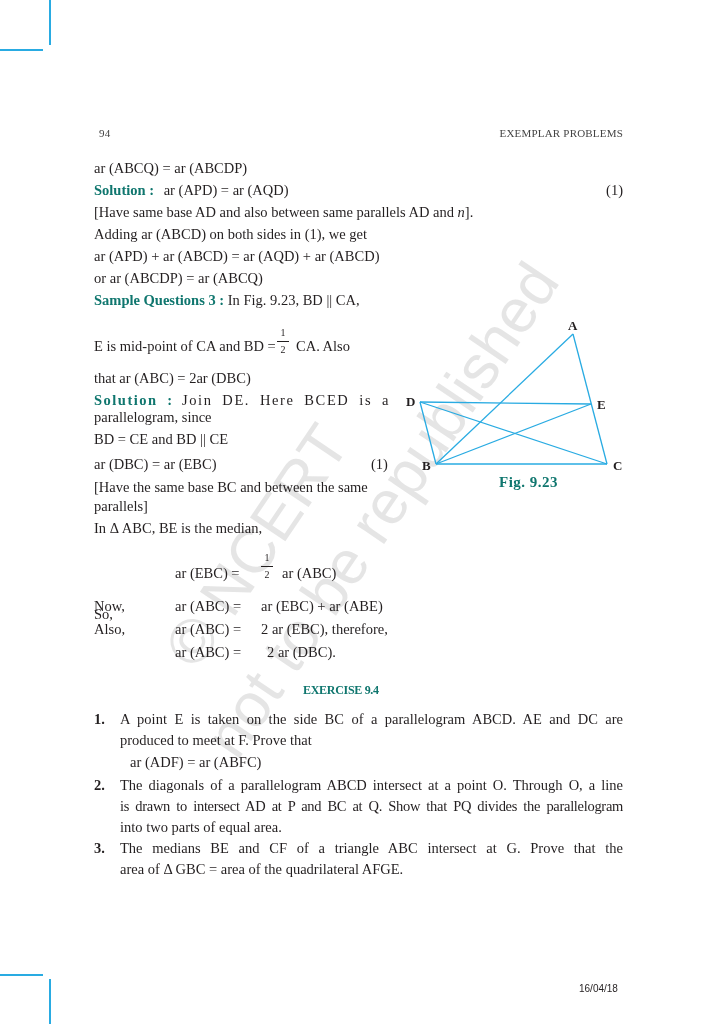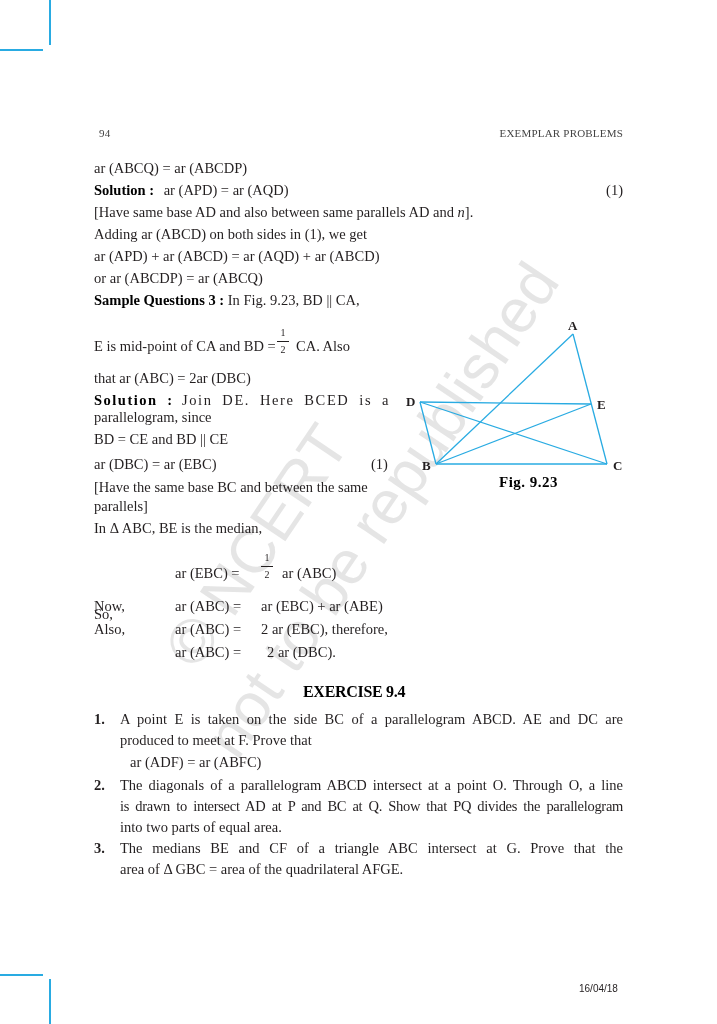--- a/index.html
+++ b/index.html
@@ -2,21 +2,21 @@
 <html><head>
   <meta charset="utf-8">
   <style>
     html, body { margin: 0; padding: 0; background: #ffffff; }
     body { width: 717px; height: 1024px; position: relative; overflow: hidden;
            font-family: "Liberation Serif", "DejaVu Serif", serif; color: #231f20; }
     .abs { position: absolute; white-space: nowrap; font-family: Liberation Serif, serif; }
     .crop { position: absolute; background: #29abe2; }
     .hdr { font-size: 11px; color: #444; letter-spacing: 0.2px; }
     .txt { font-size: 14.5px; line-height: 22px; }
-    .cyan { color: #000000; font-weight: bold; }
+    .cyan { color: #0f766e; font-weight: bold; }
     .frac { position: absolute; text-align: center; font-size: 10px; line-height: 14px; width: 12px; }
     .frac .bar { display: block; height: 1px; background: #231f20; margin: 1px 0 1px 0; }
     .exnum { font-weight: bold; }
     .exline { font-size: 14.5px; line-height: 21px; }
     .just { text-align: justify; text-align-last: justify; }
     .watermark { position: absolute; font-family: "Liberation Sans", "DejaVu Sans", sans-serif;
                  color: rgba(180,180,180,0.35); font-size: 62px; white-space: nowrap;
                  transform-origin: left top; pointer-events: none; }
     .figlabel { font-weight: bold; font-size: 13px; position: absolute; }
     .datestamp { font-family: "Liberation Sans", "DejaVu Sans", sans-serif; font-size: 10px; color: #231f20; }
@@ -108,21 +108,21 @@
     <line x1="436" y1="464" x2="607" y2="464"></line>
   </g>
 </svg>
 <div class="figlabel" style="left:568px;top:318px;">A</div>
 <div class="figlabel" style="left:406px;top:394px;">D</div>
 <div class="figlabel" style="left:597px;top:397px;">E</div>
 <div class="figlabel" style="left:422px;top:458px;">B</div>
 <div class="figlabel" style="left:613px;top:458px;">C</div>
 <div class="abs cyan" style="left:499px;top:474px;font-size:15px;letter-spacing:0.5px;">Fig. 9.23</div>
 
-<div class="abs cyan" style="left:303px;top:683px;font-size:16px;letter-spacing:-0.3px;">EXERCISE 9.4</div>
+<div class="abs cyan" style="left:303px;top:683px;font-size:12px;letter-spacing:-0.3px;">EXERCISE 9.4</div>
 
 <div class="abs exline exnum" style="left:94px;top:709px;">1.</div>
 <div class="abs exline just" style="left:120px;top:709px;width:503px;">A point E is taken on the side BC of a parallelogram ABCD. AE and DC are</div>
 <div class="abs exline" style="left:120px;top:730px;">produced to meet at F. Prove that</div>
 <div class="abs exline" style="left:120px;top:752px;margin-left:10px;">ar (ADF) = ar (ABFC)</div>
 
 <div class="abs exline exnum" style="left:94px;top:775px;">2.</div>
 <div class="abs exline just" style="left:120px;top:775px;width:503px;">The diagonals of a parallelogram ABCD intersect at a point O. Through O, a line</div>
 <div class="abs exline just" style="left:120px;top:796px;width:503px;letter-spacing:-0.3px;">is drawn to intersect AD at P and BC at Q. Show that PQ divides the parallelogram</div>
 <div class="abs exline" style="left:120px;top:817px;">into two parts of equal area.</div>

